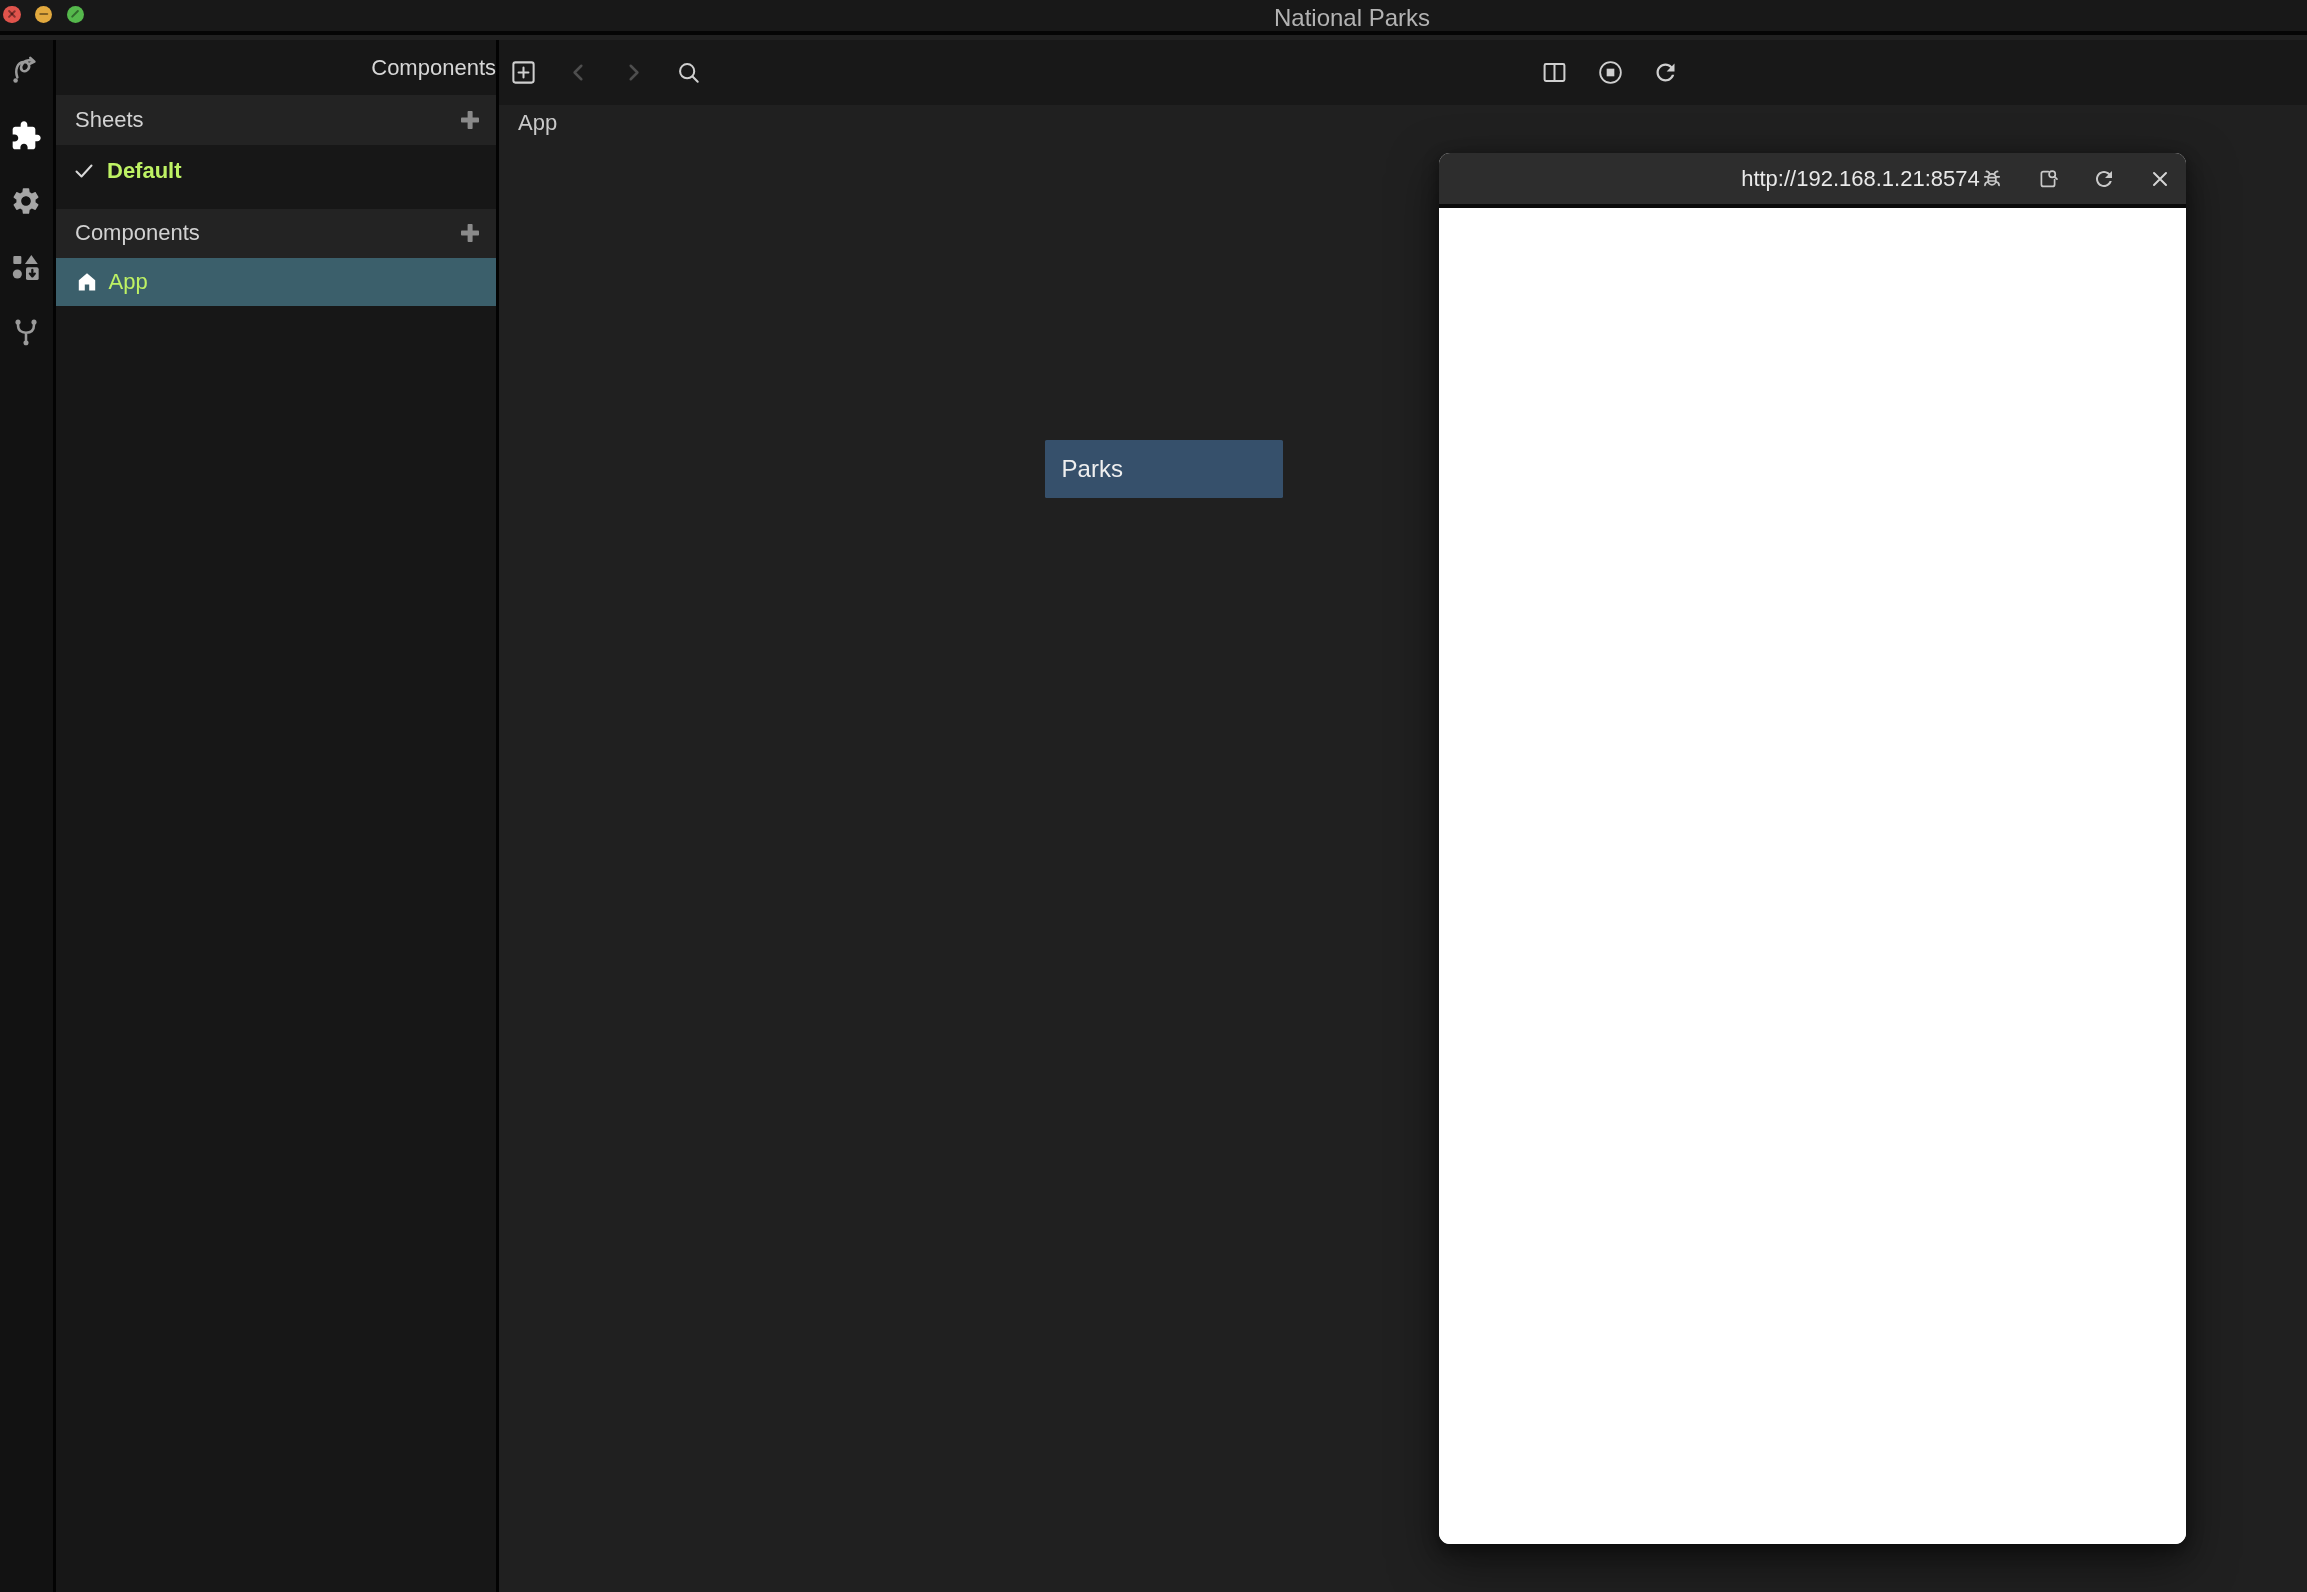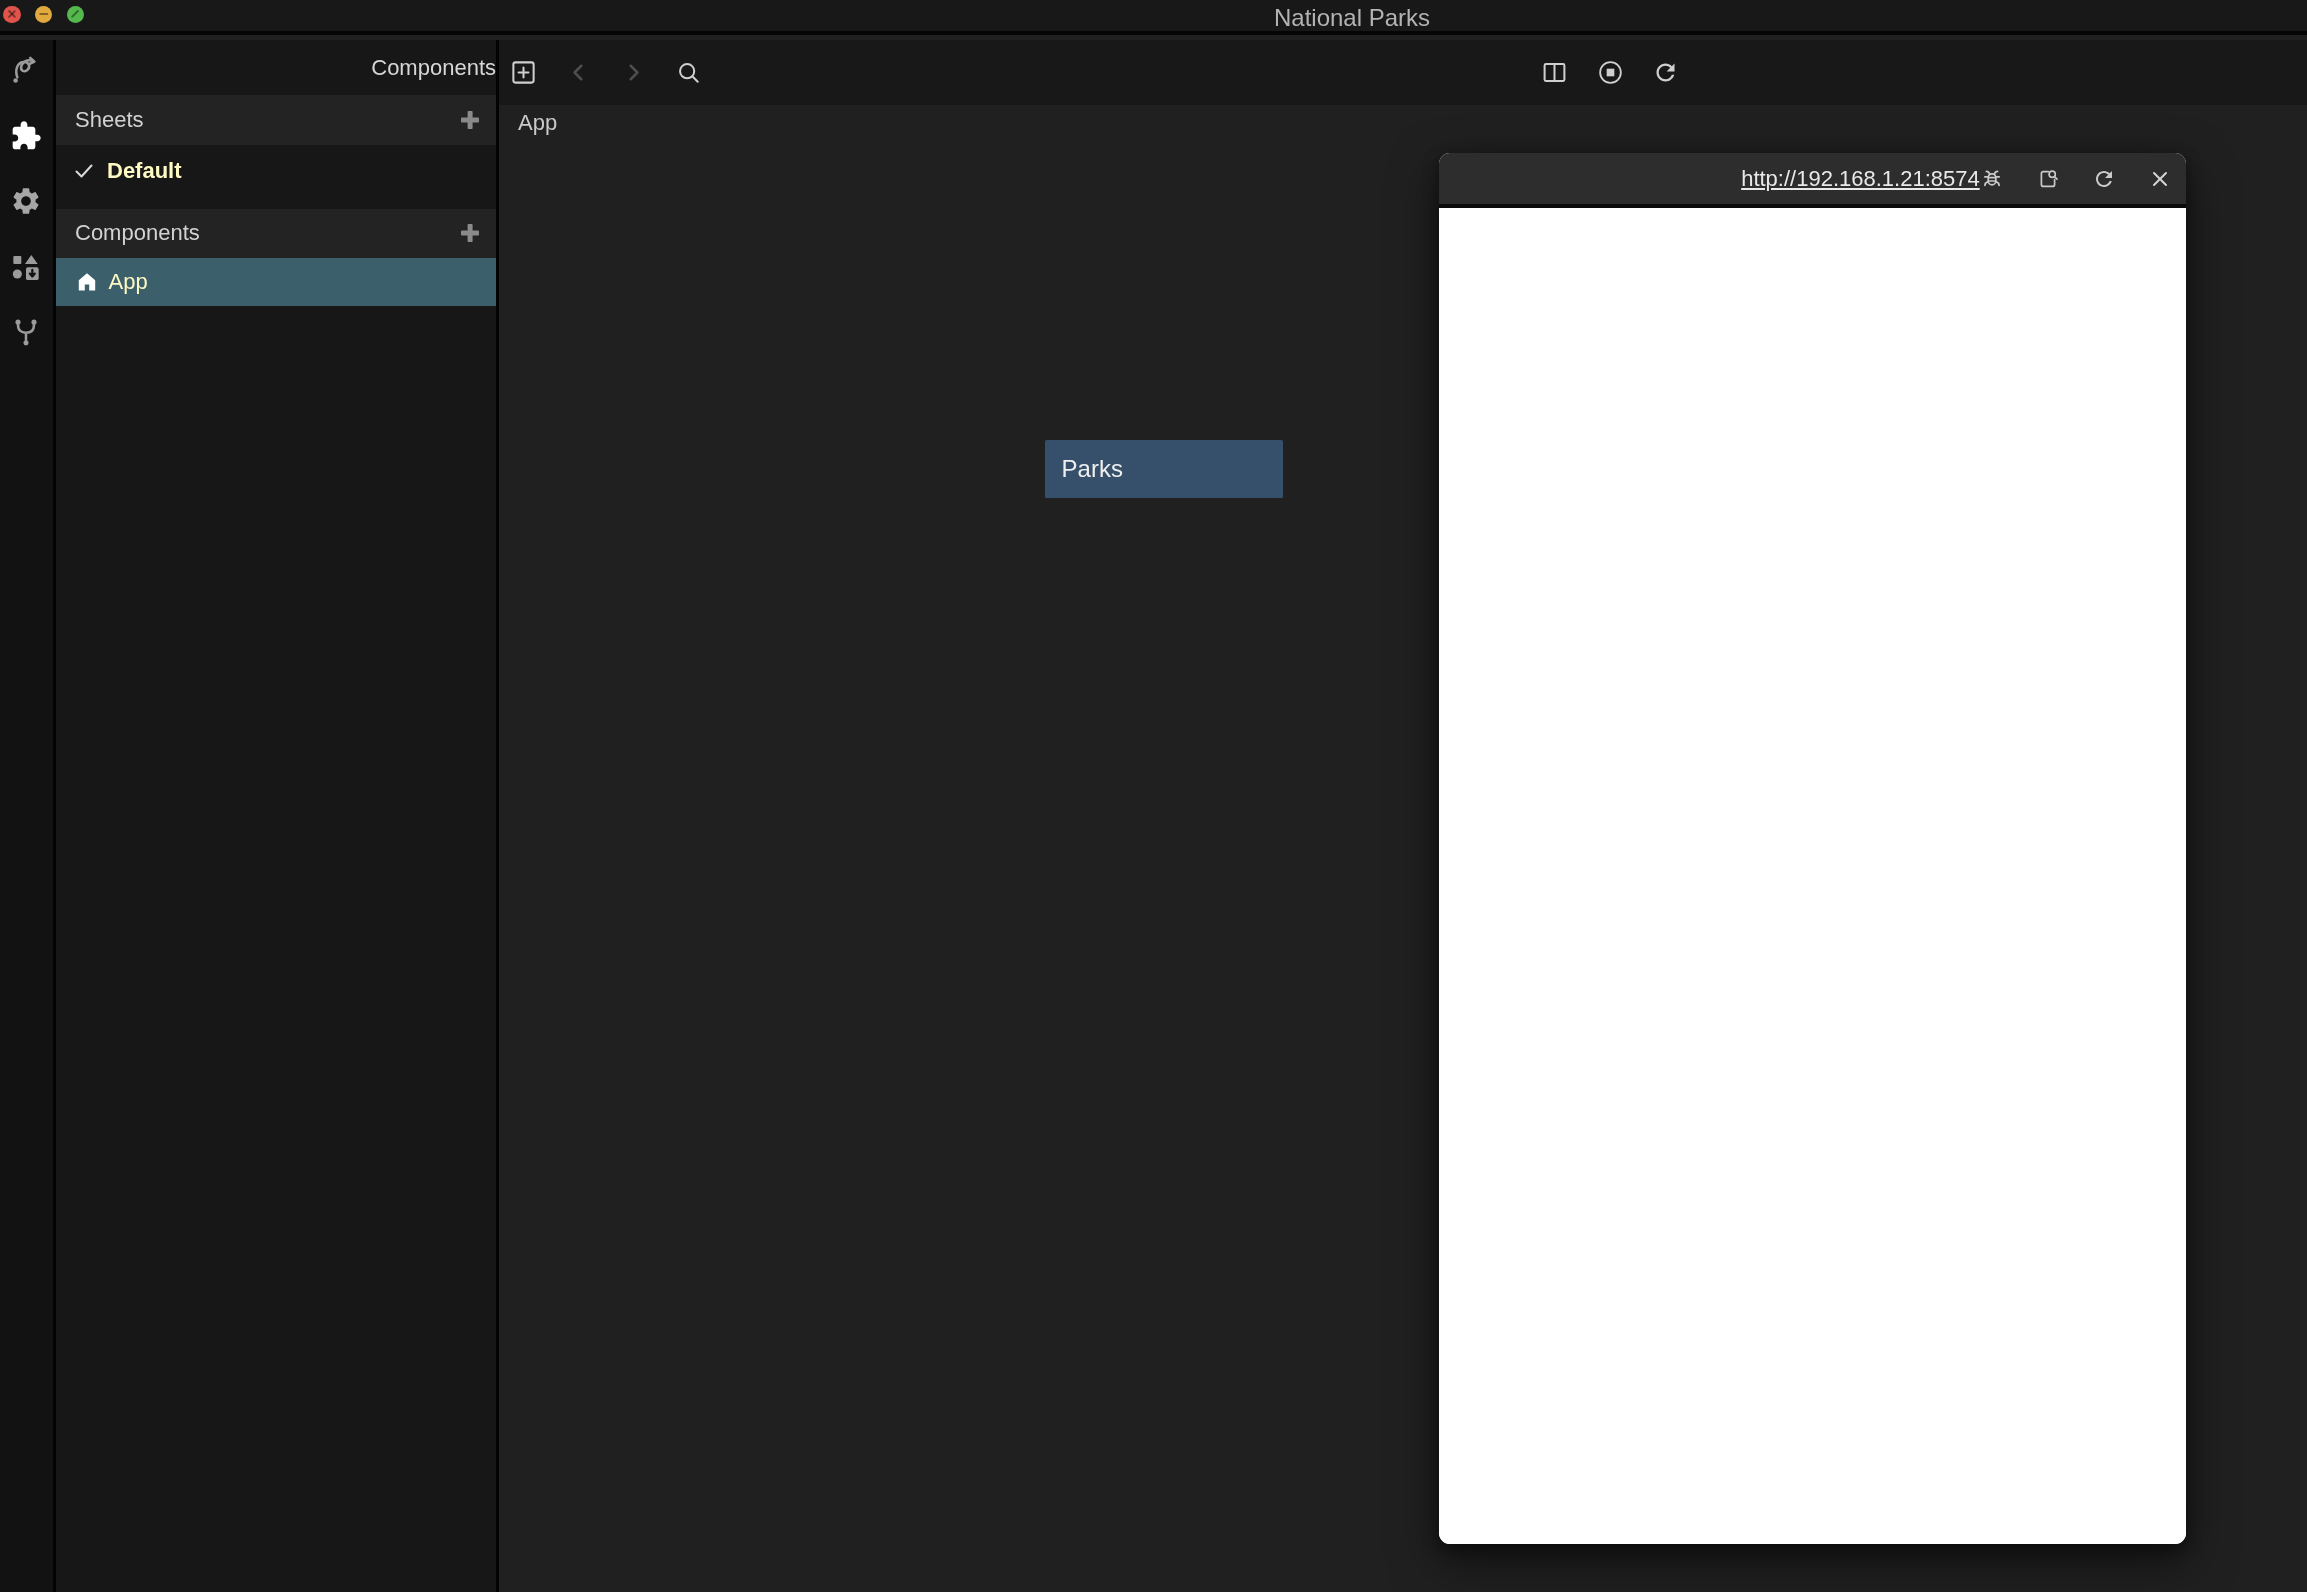--- a/index.html
+++ b/index.html
@@ -52,21 +52,21 @@
     display:flex;align-items:center;justify-content:space-between;
     background:#232323;color:#d2d2d2;font-size:22px;
     padding:0 12.7px 0 19px;
   }
   .section-header.h-sheets{height:50px;}
   .section-header.h-components{height:49px;margin-top:12.7px;}
   .add-btn{width:27px;height:27px;position:relative;cursor:pointer;}
   .add-btn i{position:absolute;left:50%;top:50%;background:#8a8a8a;border-radius:0.8px;}
   .add-btn i.h{width:18px;height:4.8px;transform:translate(-50%,-50%);}
   .add-btn i.v{width:4.8px;height:18px;transform:translate(-50%,-50%);}
-  .side-row{display:flex;align-items:center;font-size:22px;color:#fef9c3;}
+  .side-row{display:flex;align-items:center;font-size:22px;color:#bef264;}
   .row-default{height:51px;padding-left:16px;}
   .row-default .check{width:24px;height:24px;margin-right:11px;flex:none;}
   .row-default .lbl{font-weight:bold;}
   .row-app{height:48px;padding-left:19px;background:#3b5f6b;}
   .row-app .home{width:24px;height:24px;margin-right:9.5px;flex:none;}
 
   
   .canvas-col{position:relative;flex:1;display:flex;flex-direction:column;}
   .toolbar{
     position:relative;height:65px;background:#181818;flex:none;
@@ -91,21 +91,21 @@
   .preview{
     position:absolute;left:940px;top:48px;width:747px;height:1391px;
     border-radius:11px;background:#ffffff;
     box-shadow:0 17.4px 48px rgba(0,0,0,.5), 0 4.8px 16px rgba(0,0,0,.45);
     display:flex;flex-direction:column;overflow:hidden;
   }
   .preview-header{
     height:55px;flex:none;background:#2d2d2d;border-bottom:4px solid #0a0a0a;
     display:flex;align-items:center;padding:0 14.3px 0 25px;
   }
-  .preview-url{flex:1;font-size:22px;color:#e9e9e9;white-space:nowrap;overflow:hidden;text-decoration:underline;}
+  .preview-url{flex:1;font-size:22px;color:#e9e9e9;white-space:nowrap;overflow:hidden;}
   .preview-actions{display:flex;align-items:center;gap:32px;}
   .pv-btn{width:24px;height:24px;display:flex;align-items:center;justify-content:center;cursor:pointer;}
   .pv-btn svg{width:24px;height:24px;}
   .preview-body{flex:1;background:#ffffff;}
 </style>
 </head>
 <body>
 
 <div id="app">
 

